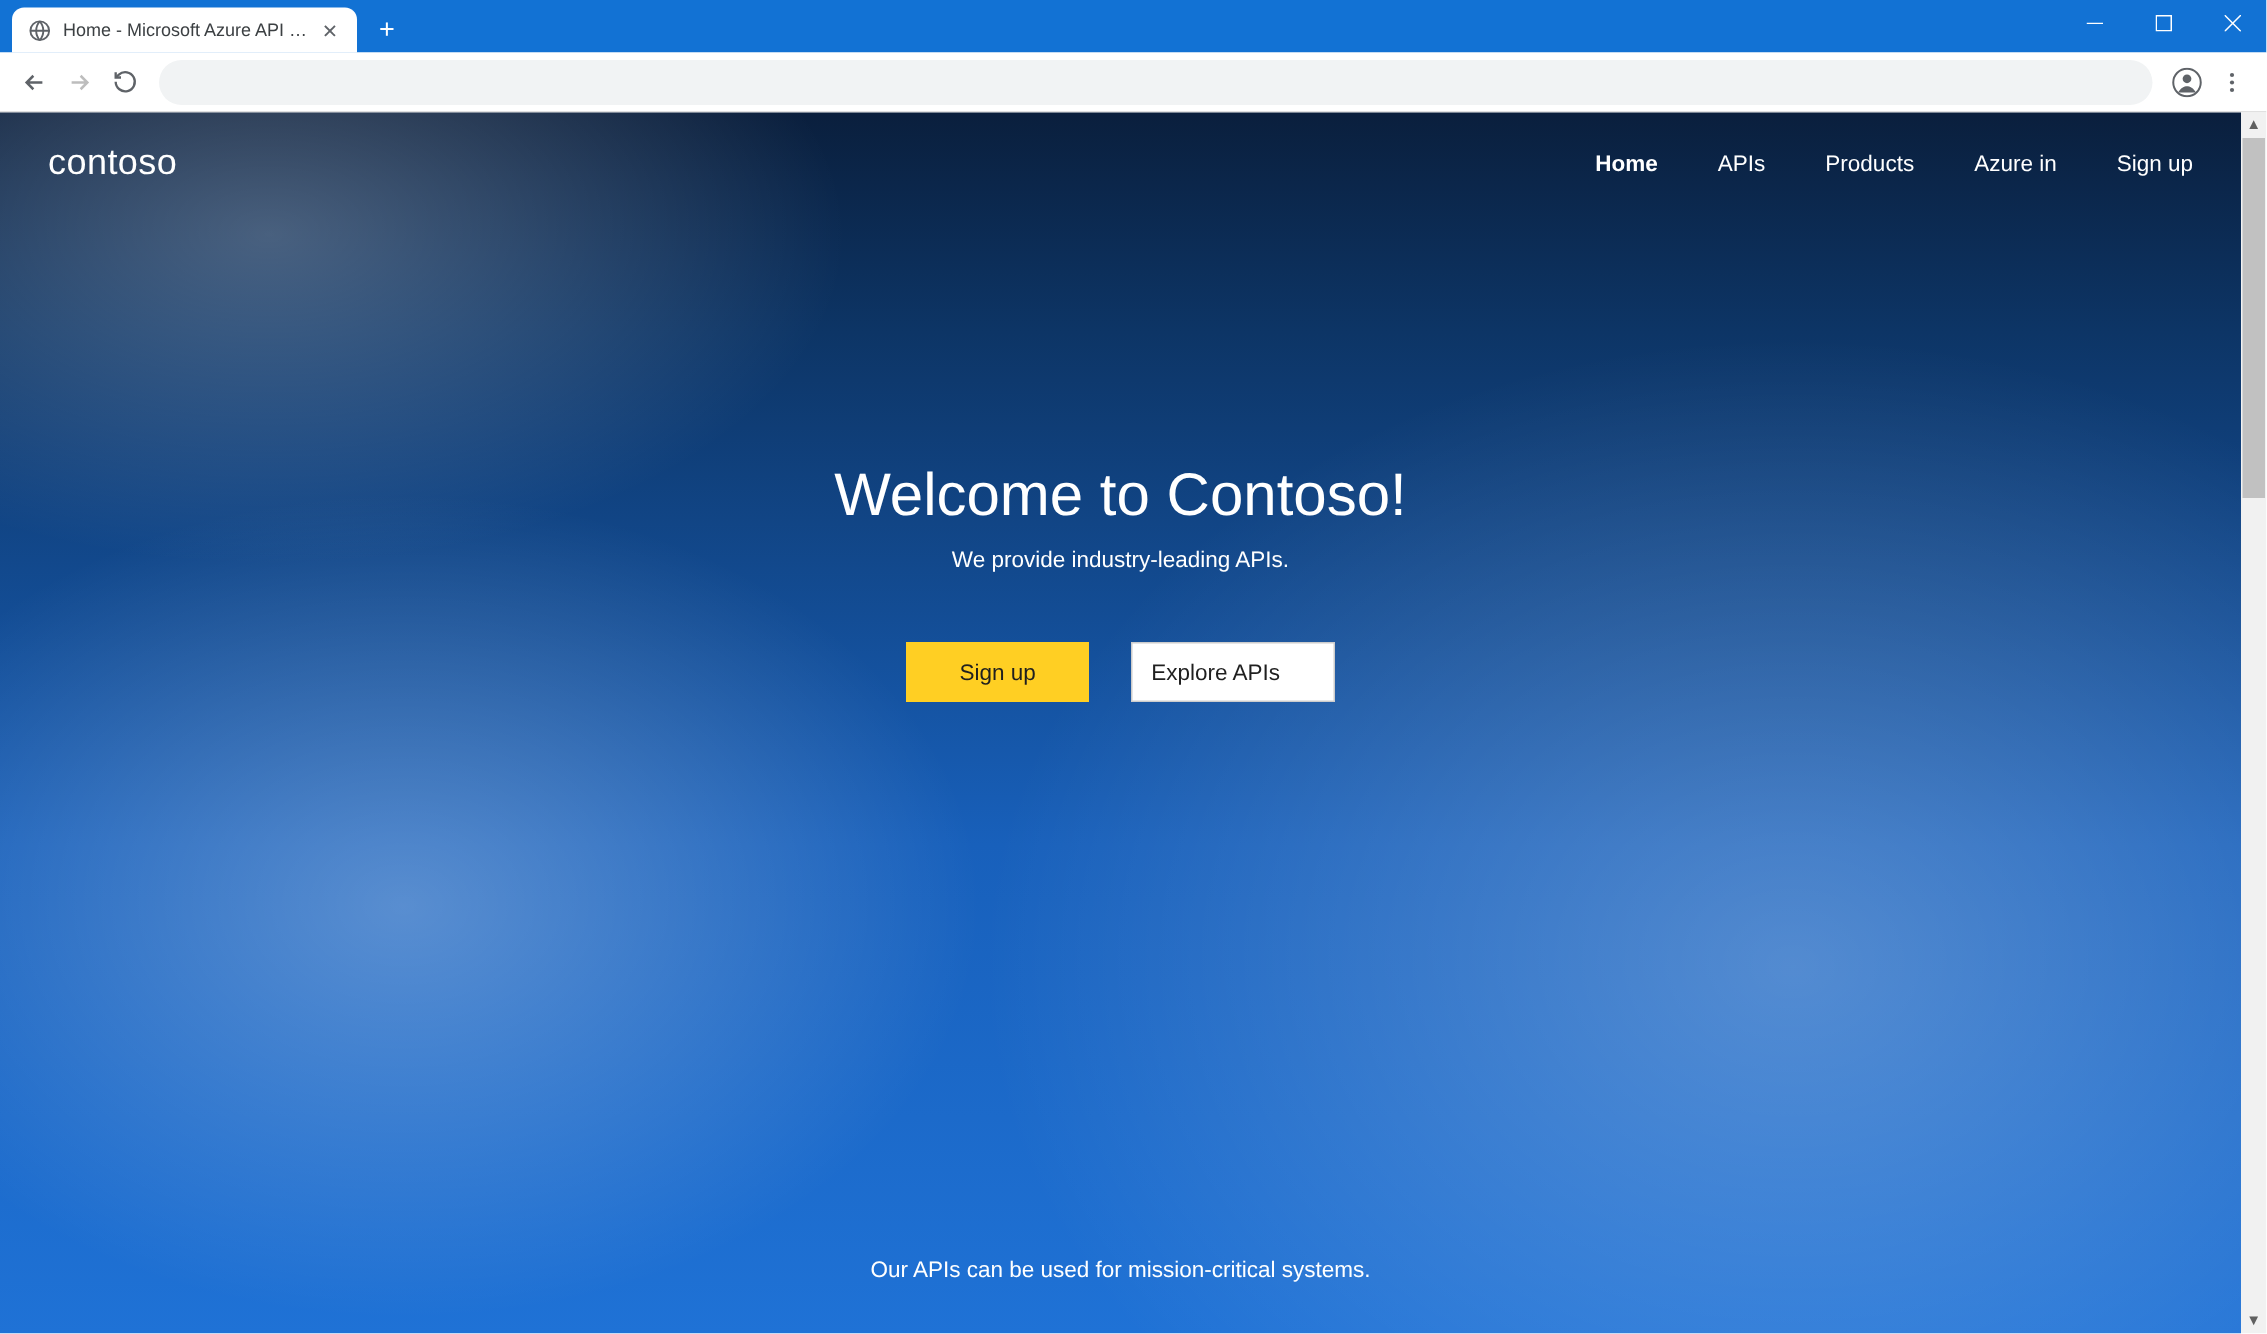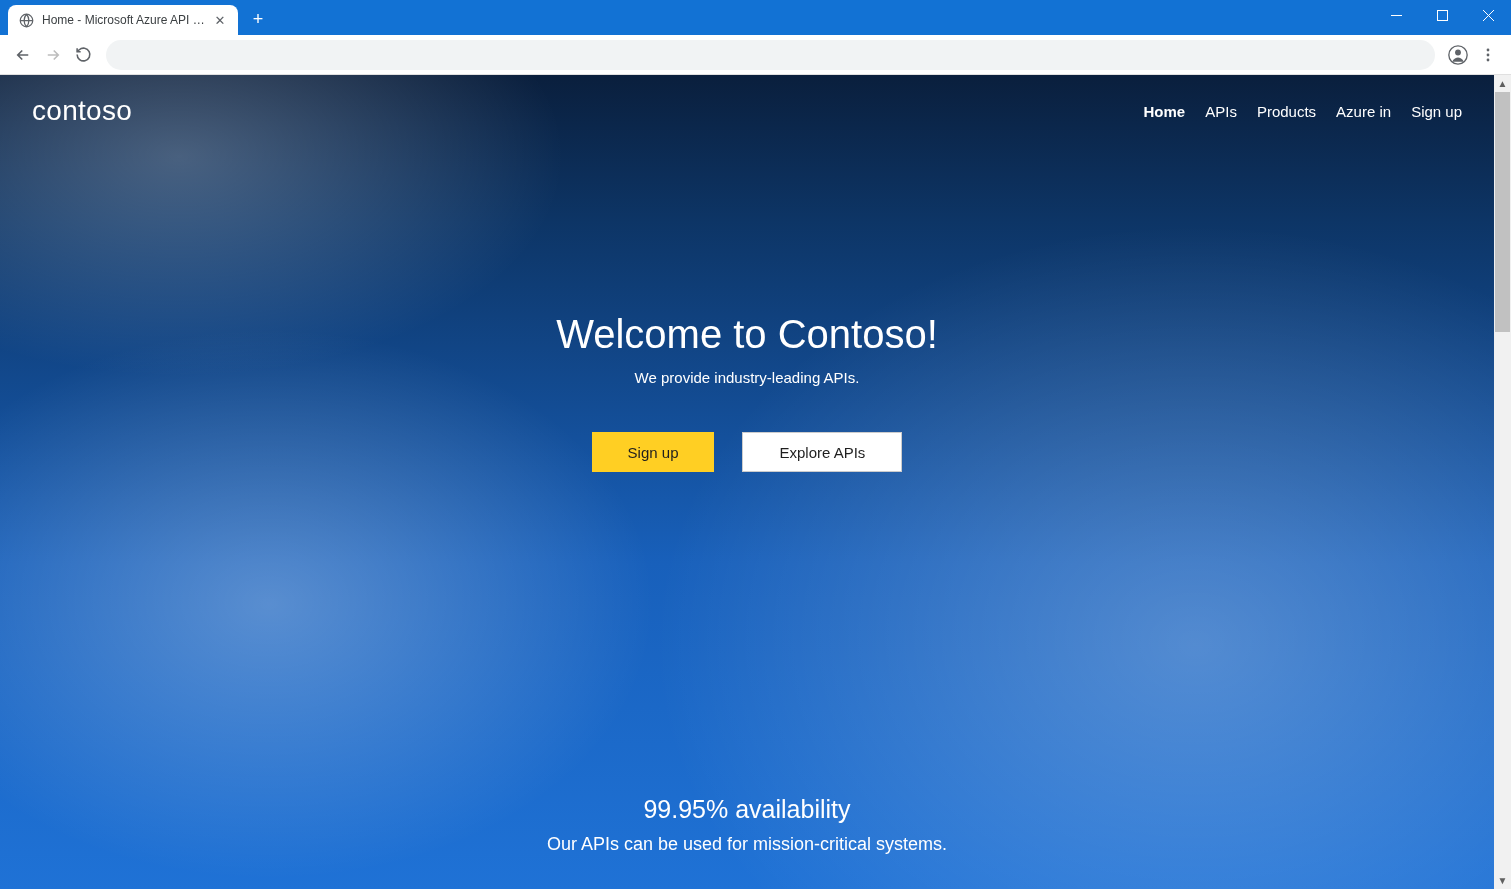--- a/index.html
+++ b/index.html
@@ -176,27 +176,27 @@
       cursor: pointer;
     }
     
     .page-header {
       display: flex;
       justify-content: space-between;
       align-items: center;
       padding: 20px 32px 0 32px;
     }
     .brand {
-      font-size: 28px;
+      font-size: 24px;
       font-weight: 400;
       letter-spacing: 0.3px;
     }
     .nav {
       display: flex;
-      gap: 20px;
+      gap: 40px;
       font-size: 15px;
     }
     .nav a {
       color: #ffffff;
       text-decoration: none;
       cursor: pointer;
     }
     .nav a.active {
       font-weight: 700;
     }
@@ -231,39 +231,40 @@
       justify-content: center;
     }
     .btn-primary {
       background: #ffcf23;
       color: #1f1f1f;
     }
     .btn-secondary {
       background: #ffffff;
       color: #1f1f1f;
       border: 1px solid #cccccc;
+      padding-left: 12px;
     }
     
     .stats {
       position: absolute;
       bottom: 34px;
       left: 0;
       right: 0;
       display: flex;
       justify-content: space-around;
       padding: 0 120px;
       text-align: center;
     }
     .stat h2 {
       font-size: 25px;
       font-weight: 400;
       margin-bottom: 10px;
     }
     .stat p {
-      font-size: 18px;
+      font-size: 15px;
     }
     svg { display: block; }
   </style>
 </head>
 <body>
 
 <div class="titlebar">
   <div class="tabs-area">
     <div class="tab">
       <span class="favicon">
@@ -348,21 +349,20 @@
       <h1>Welcome to Contoso!</h1>
       <p class="subtitle">We provide industry-leading APIs.</p>
       <div class="cta-row">
         <button class="btn btn-primary">Sign up</button>
         <button class="btn btn-secondary">Explore APIs</button>
       </div>
     </div>
 
     <div class="stats">
       <div class="stat">
-        <h2>99.95% availability</h2>
         <p>Our APIs can be used for mission-critical systems.</p>
       </div>
     </div>
 
   </div>
 
   <div class="scrollbar-track">
     <div class="scrollbar-arrow">▲</div>
     <div class="scrollbar-thumb"></div>
     <div style="flex:1"></div>

